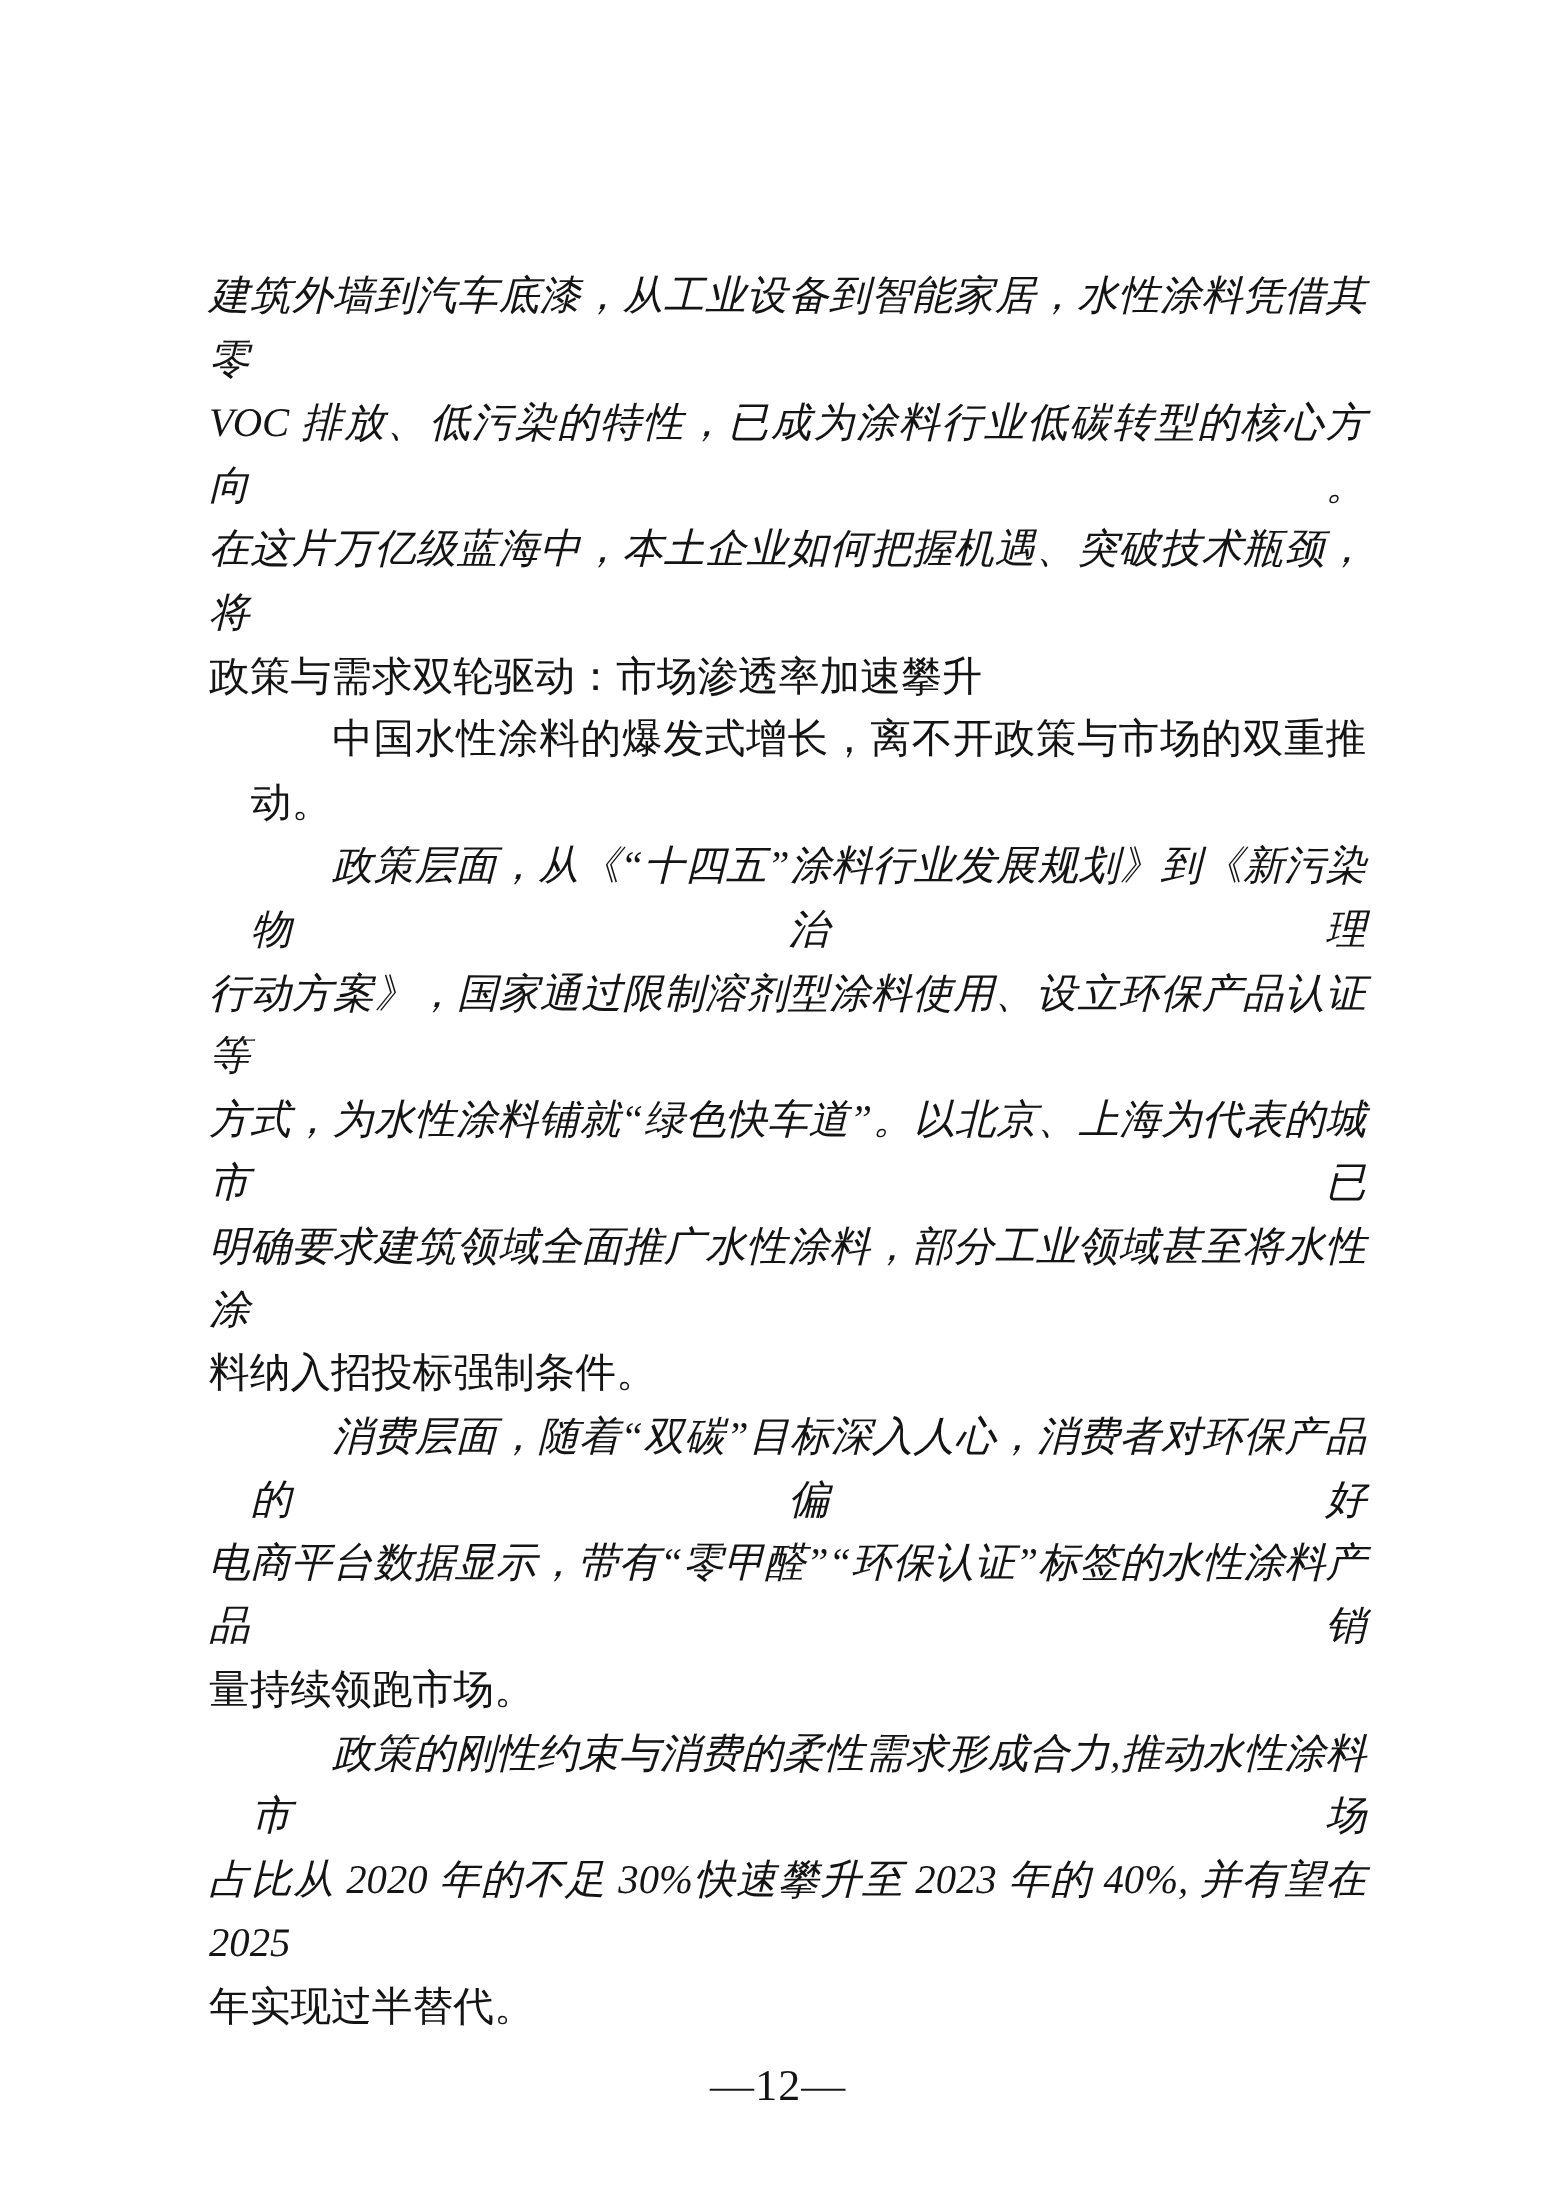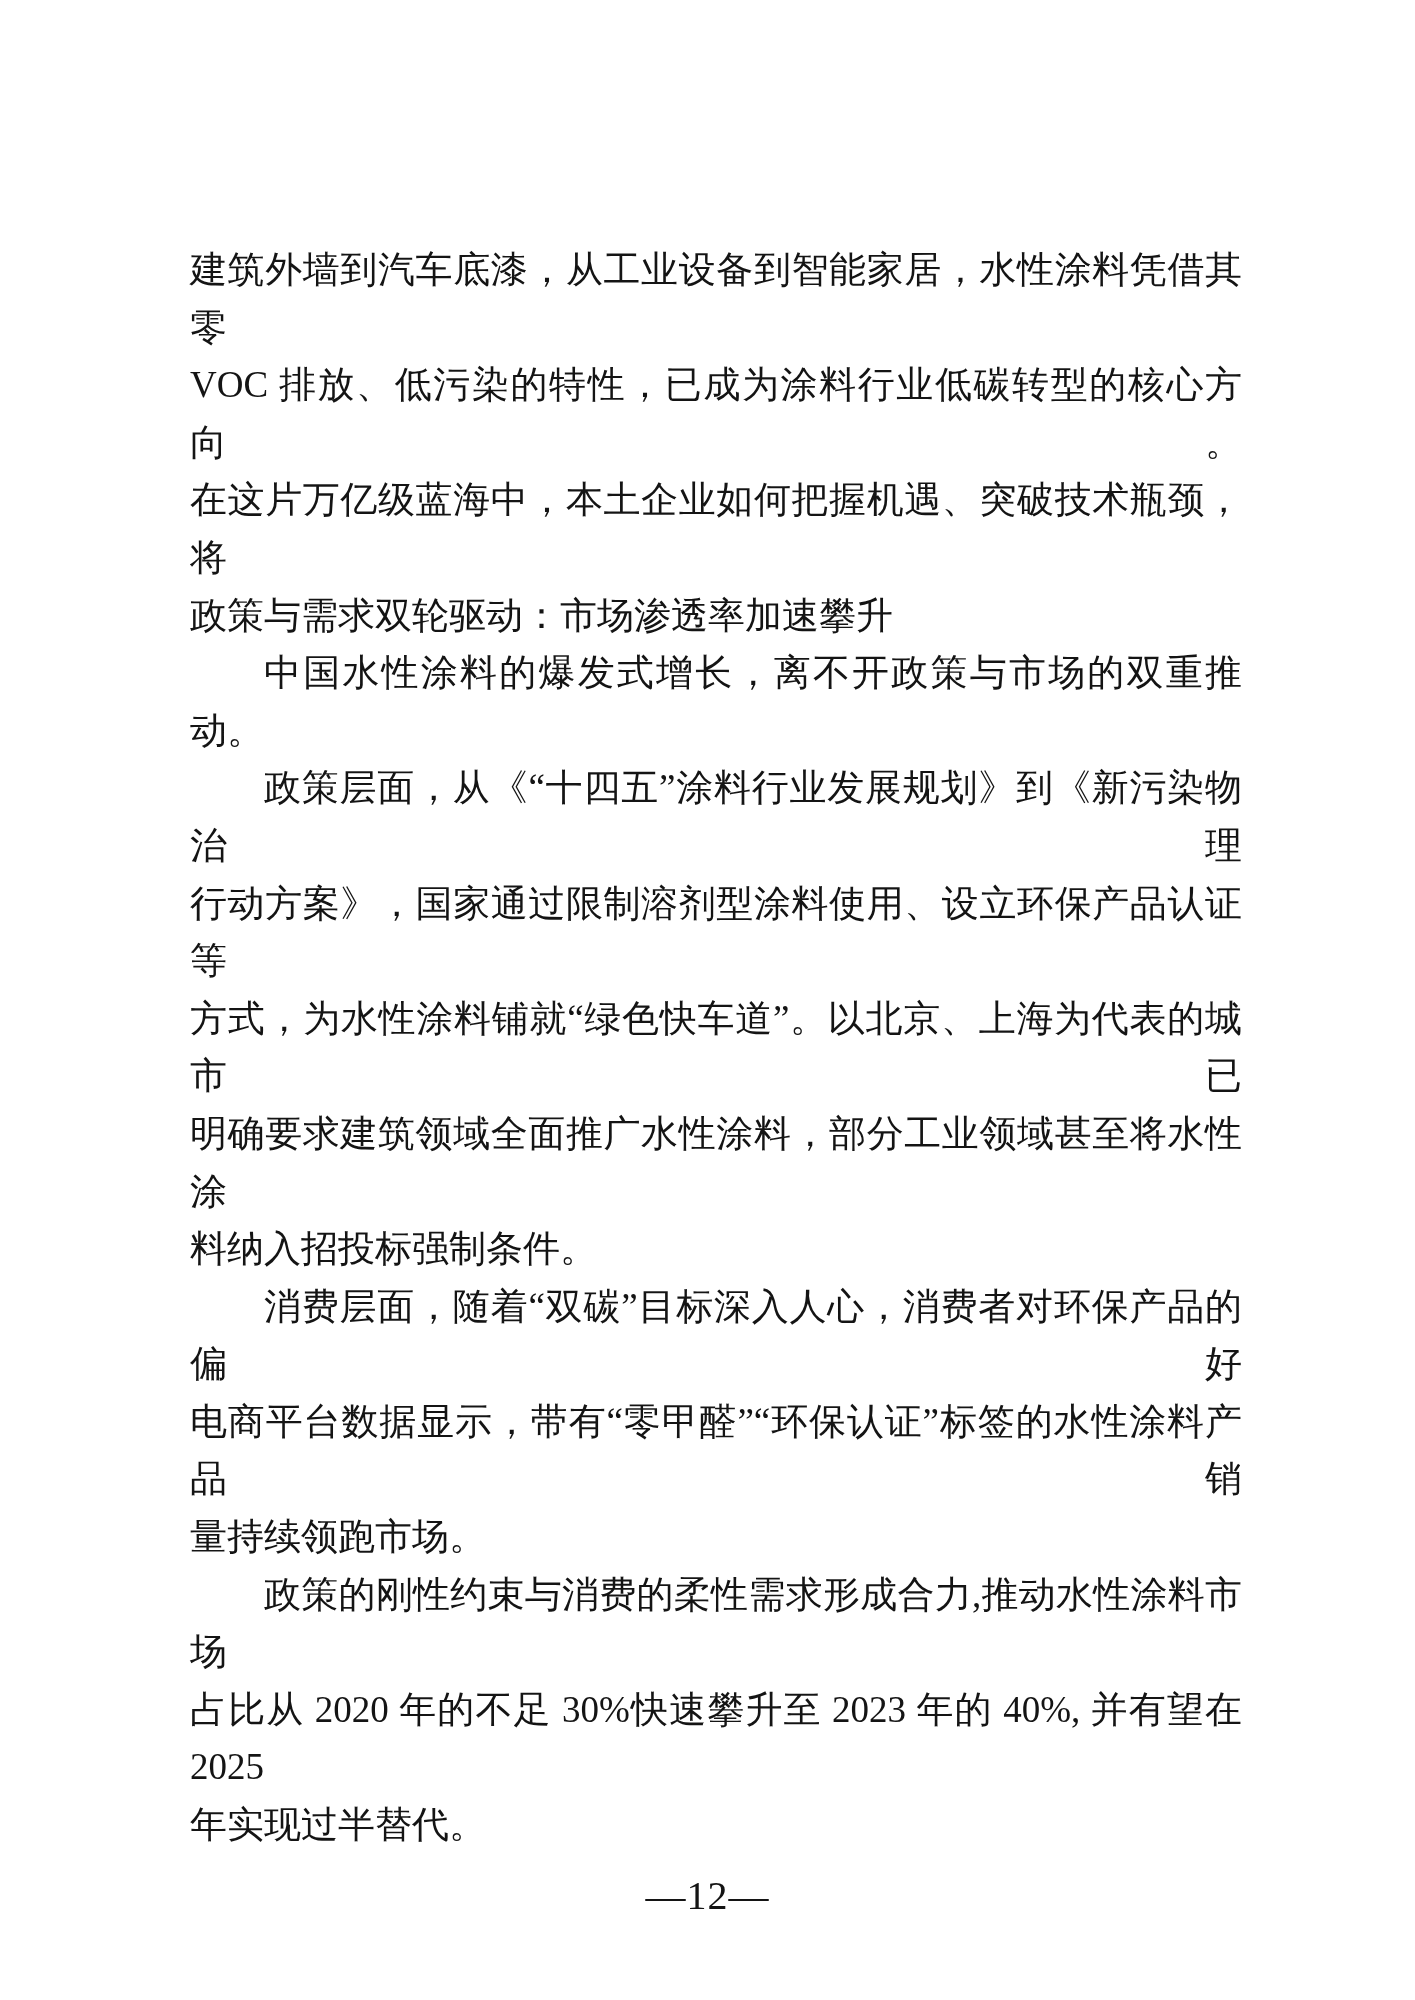--- a/index.html
+++ b/index.html
@@ -23,23 +23,23 @@
     top: 241px;
     width: 1052px;
     font-size: 37px;
     line-height: 57.6px;
   }
   .line {
     text-align: justify;
     white-space: normal;
   }
   
-  .fill { text-align-last: justify; }
+  .fill { text-align-last: justify; font-style: italic; }
   
-  .ind { text-indent: 2em; }
+  .ind { text-indent: 2em; margin-left: 38px; }
   .heading { font-weight: 400; }
   .footer {
     position: absolute;
     left: 0;
     top: 1872px;
     width: 100%;
     text-align: center;
     font-size: 40px;
     letter-spacing: 1px;
     color: #141414;

